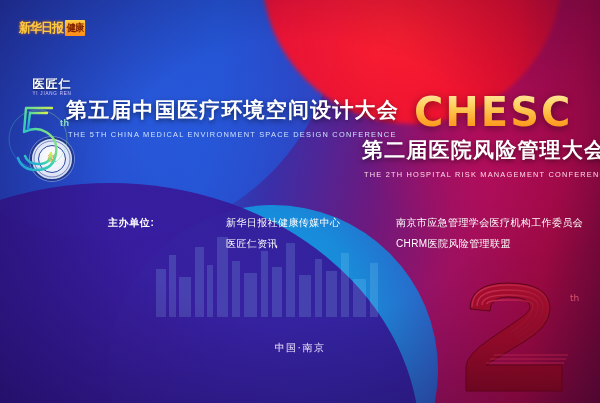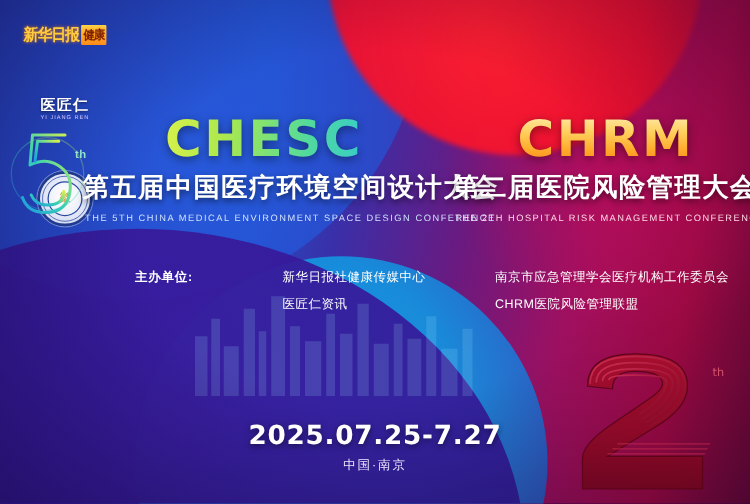--- a/index.html
+++ b/index.html
@@ -383,42 +383,40 @@
         </defs>
         <g fill="none" stroke="url(#fiveGrad)" stroke-width="2.4" stroke-linecap="round" stroke-linejoin="round">
           <path d="M44 8 L18 8 L16 32 Q28 26 38 32 Q50 39 48 53 Q46 70 28 70 Q14 70 10 58"></path>
           <path d="M39 13 L22 13 L20 29"></path>
           <path d="M43 53 Q43 64 30 64 Q20 64 17 56"></path>
         </g>
         <circle cx="30" cy="39" r="29" fill="none" stroke="url(#fiveGrad)" stroke-width="1" opacity="0.35"></circle>
       </svg>
       <div class="th-sup">th</div>
 
-      <div class="acronym-chesc">CHESC</div>
       <div class="cn-title-left">第五届中国医疗环境空间设计大会</div>
       <div class="en-title-left">THE 5TH CHINA MEDICAL ENVIRONMENT SPACE DESIGN CONFERENCE</div>
     </div>
 
     <div class="right-title">
-      <div class="acronym-chrm">CHRM</div>
+      <div class="acronym-chrm">CHESC</div>
       <div class="cn-title-right">第二届医院风险管理大会</div>
       <div class="en-title-right">THE 2TH HOSPITAL RISK MANAGEMENT CONFERENCE</div>
     </div>
   </div>
 
   <div class="organizers">
     <div class="org-label">主办单位:</div>
     <div class="org-col c1">
       <div>新华日报社健康传媒中心</div>
       <div>医匠仁资讯</div>
     </div>
     <div class="org-col c2">
       <div>南京市应急管理学会医疗机构工作委员会</div>
       <div>CHRM医院风险管理联盟</div>
     </div>
   </div>
 
   <div class="date-block">
-    <div class="date-main">2025.07.25-7.27</div>
     <div class="date-city">中国·南京</div>
   </div>
 
 </div>
 
 </body></html>

